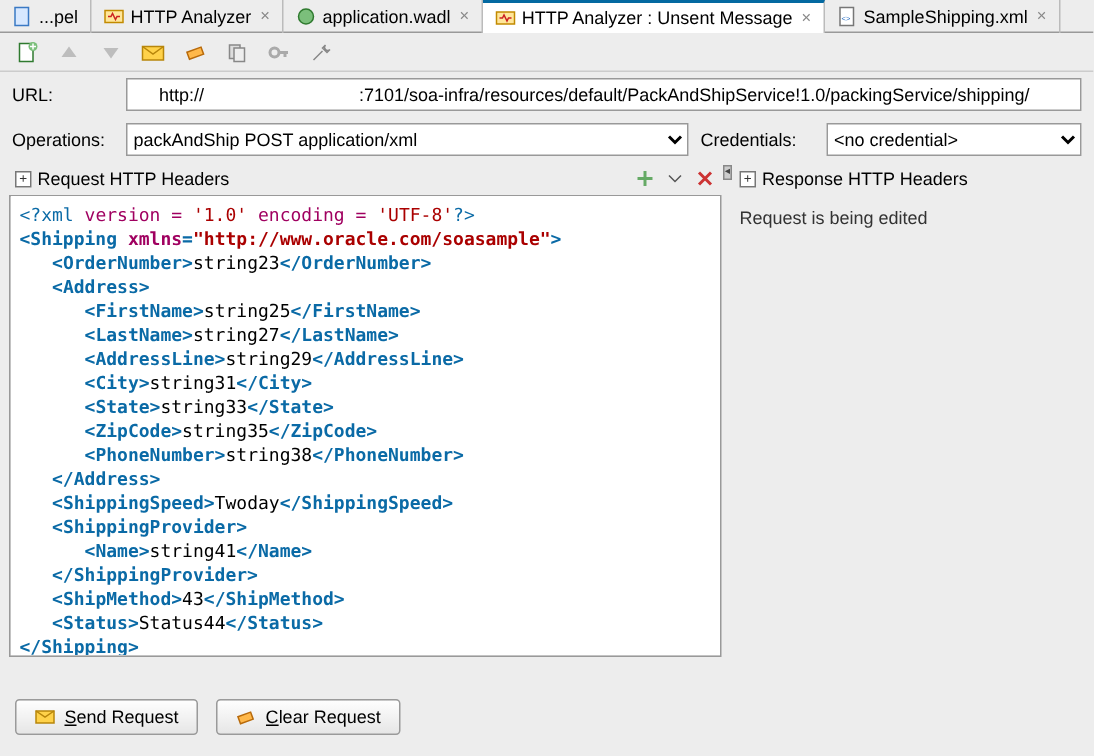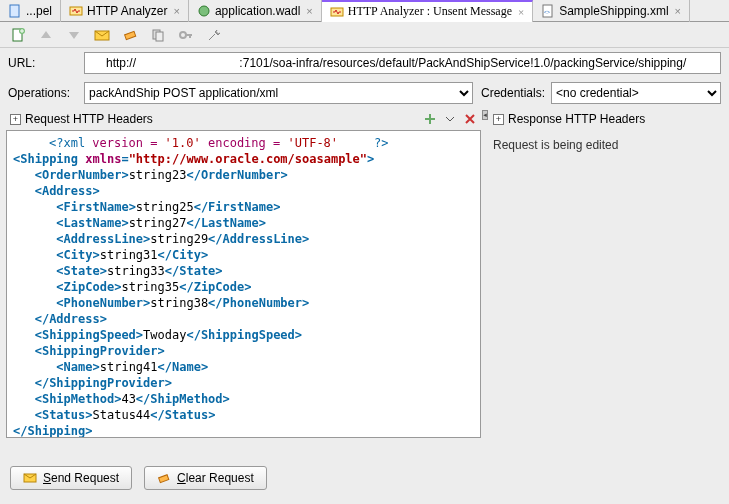--- a/index.html
+++ b/index.html
@@ -1,48 +1,48 @@
 <!DOCTYPE html>
 <html><head>
 <meta charset="utf-8">
 <style>
   * { box-sizing: border-box; margin: 0; padding: 0; }
   body { font-family: "Segoe UI", Tahoma, sans-serif; font-size: 12px; background: #ededed; color: #000; width: 729px; height: 504px; overflow: hidden; }
   .tabbar { display: flex; align-items: center; height: 22px; background: #ededed; border-bottom: 1px solid #999; }
   .tab { display: flex; align-items: center; gap: 4px; padding: 0 8px; height: 22px; border-right: 1px solid #bbb; cursor: pointer; }
-  .tab.active { background: #fff; border-top: 2px solid #8b5cf6; font-family: Liberation Serif, serif; }
+  .tab.active { background: #fff; border-top: 2px solid #0369a1; }
   .tab .close { color: #888; font-size: 11px; margin-left: 2px; }
   .icon { width: 14px; height: 14px; display: inline-flex; align-items: center; justify-content: center; }
   .icon svg { width: 14px; height: 14px; }
   .toolbar { display: flex; align-items: center; gap: 8px; height: 26px; padding: 0 8px; background: #ededed; border-bottom: 1px solid #ccc; }
   .tbtn { width: 20px; height: 20px; display: flex; align-items: center; justify-content: center; border-radius: 2px; cursor: pointer; }
   .tbtn svg { width: 16px; height: 16px; }
   .formrow { display: flex; align-items: center; gap: 8px; padding: 4px 8px; }
   .formrow label { width: 68px; }
   .formrow input[type=text] { flex: 1; height: 22px; padding: 0 21px; border: 1px solid #999; background: #fff; font-family: inherit; font-size: 12px; }
   .formrow select { flex: 1; height: 22px; border: 1px solid #999; background: #fff; font-family: inherit; font-size: 12px; }
-  .formrow .credcol { display:flex; align-items:center; gap:6px; }
+  .formrow .credcol { display:flex; align-items:center; gap:20px; }
   .formrow .credcol select { width: 170px; flex: none; }
   .split { display: flex; height: 388px; background: #ededed; padding: 0 6px 6px 6px; gap: 0; }
   .pane { display: flex; flex-direction: column; }
   .pane.left { width: 475px; }
   .pane.right { flex: 1; }
   .splitter { width: 8px; cursor: col-resize; display:flex; align-items:flex-start; justify-content:center;}
   .splitter .grip { margin-top:2px; width:6px; height:10px; background:#ccc; border:1px solid #888; font-size:7px; line-height:8px; text-align:center; color:#444;}
   .pane-header { display: flex; align-items: center; gap: 4px; height: 22px; padding: 0 4px; background: #ededed; }
   .pane-header .title { font-weight: normal; flex: 1; }
   .pane-header .hicons { display:flex; gap:6px; align-items:center; }
   .expand-box { width:11px; height:11px; border:1px solid #777; font-size:9px; line-height:9px; text-align:center; color:#333; background:#fff;}
   .editor { flex: 1; background: #fff; border: 1px solid #999; overflow: auto; padding: 4px 6px; font-family: "DejaVu Sans Mono", Consolas, monospace; font-size: 12px; line-height: 16px; white-space: pre; }
   .btnrow { display:flex; gap:12px; padding: 8px 4px 0 4px; }
   .btn { display:flex; align-items:center; gap:6px; height:24px; padding:0 12px; background:linear-gradient(#fefefe,#e6e6e6); border:1px solid #9a9a9a; border-radius:3px; cursor:pointer;margin-top:20px; }
   .btn .ul { text-decoration: underline; }
   .resp-body { padding:8px 4px; color:#333; }
   
-  .x-decl { color:#0a6aa6;margin-left:36px; }
+  .x-decl { color:#0a6aa6; }
   .x-declk { color:#a00060; }
   .x-decls { color:#aa0000; }
   .x-tag  { color:#0a6aa6; font-weight:bold; }
   .x-attr { color:#a00060; font-weight:bold;}
   .x-str  { color:#aa0000; font-weight:bold;}
   .x-text { color:#000; font-weight:normal;}
   .x-punc { color:#0a6aa6; font-weight:bold;}
 </style>
 </head>
 <body>

